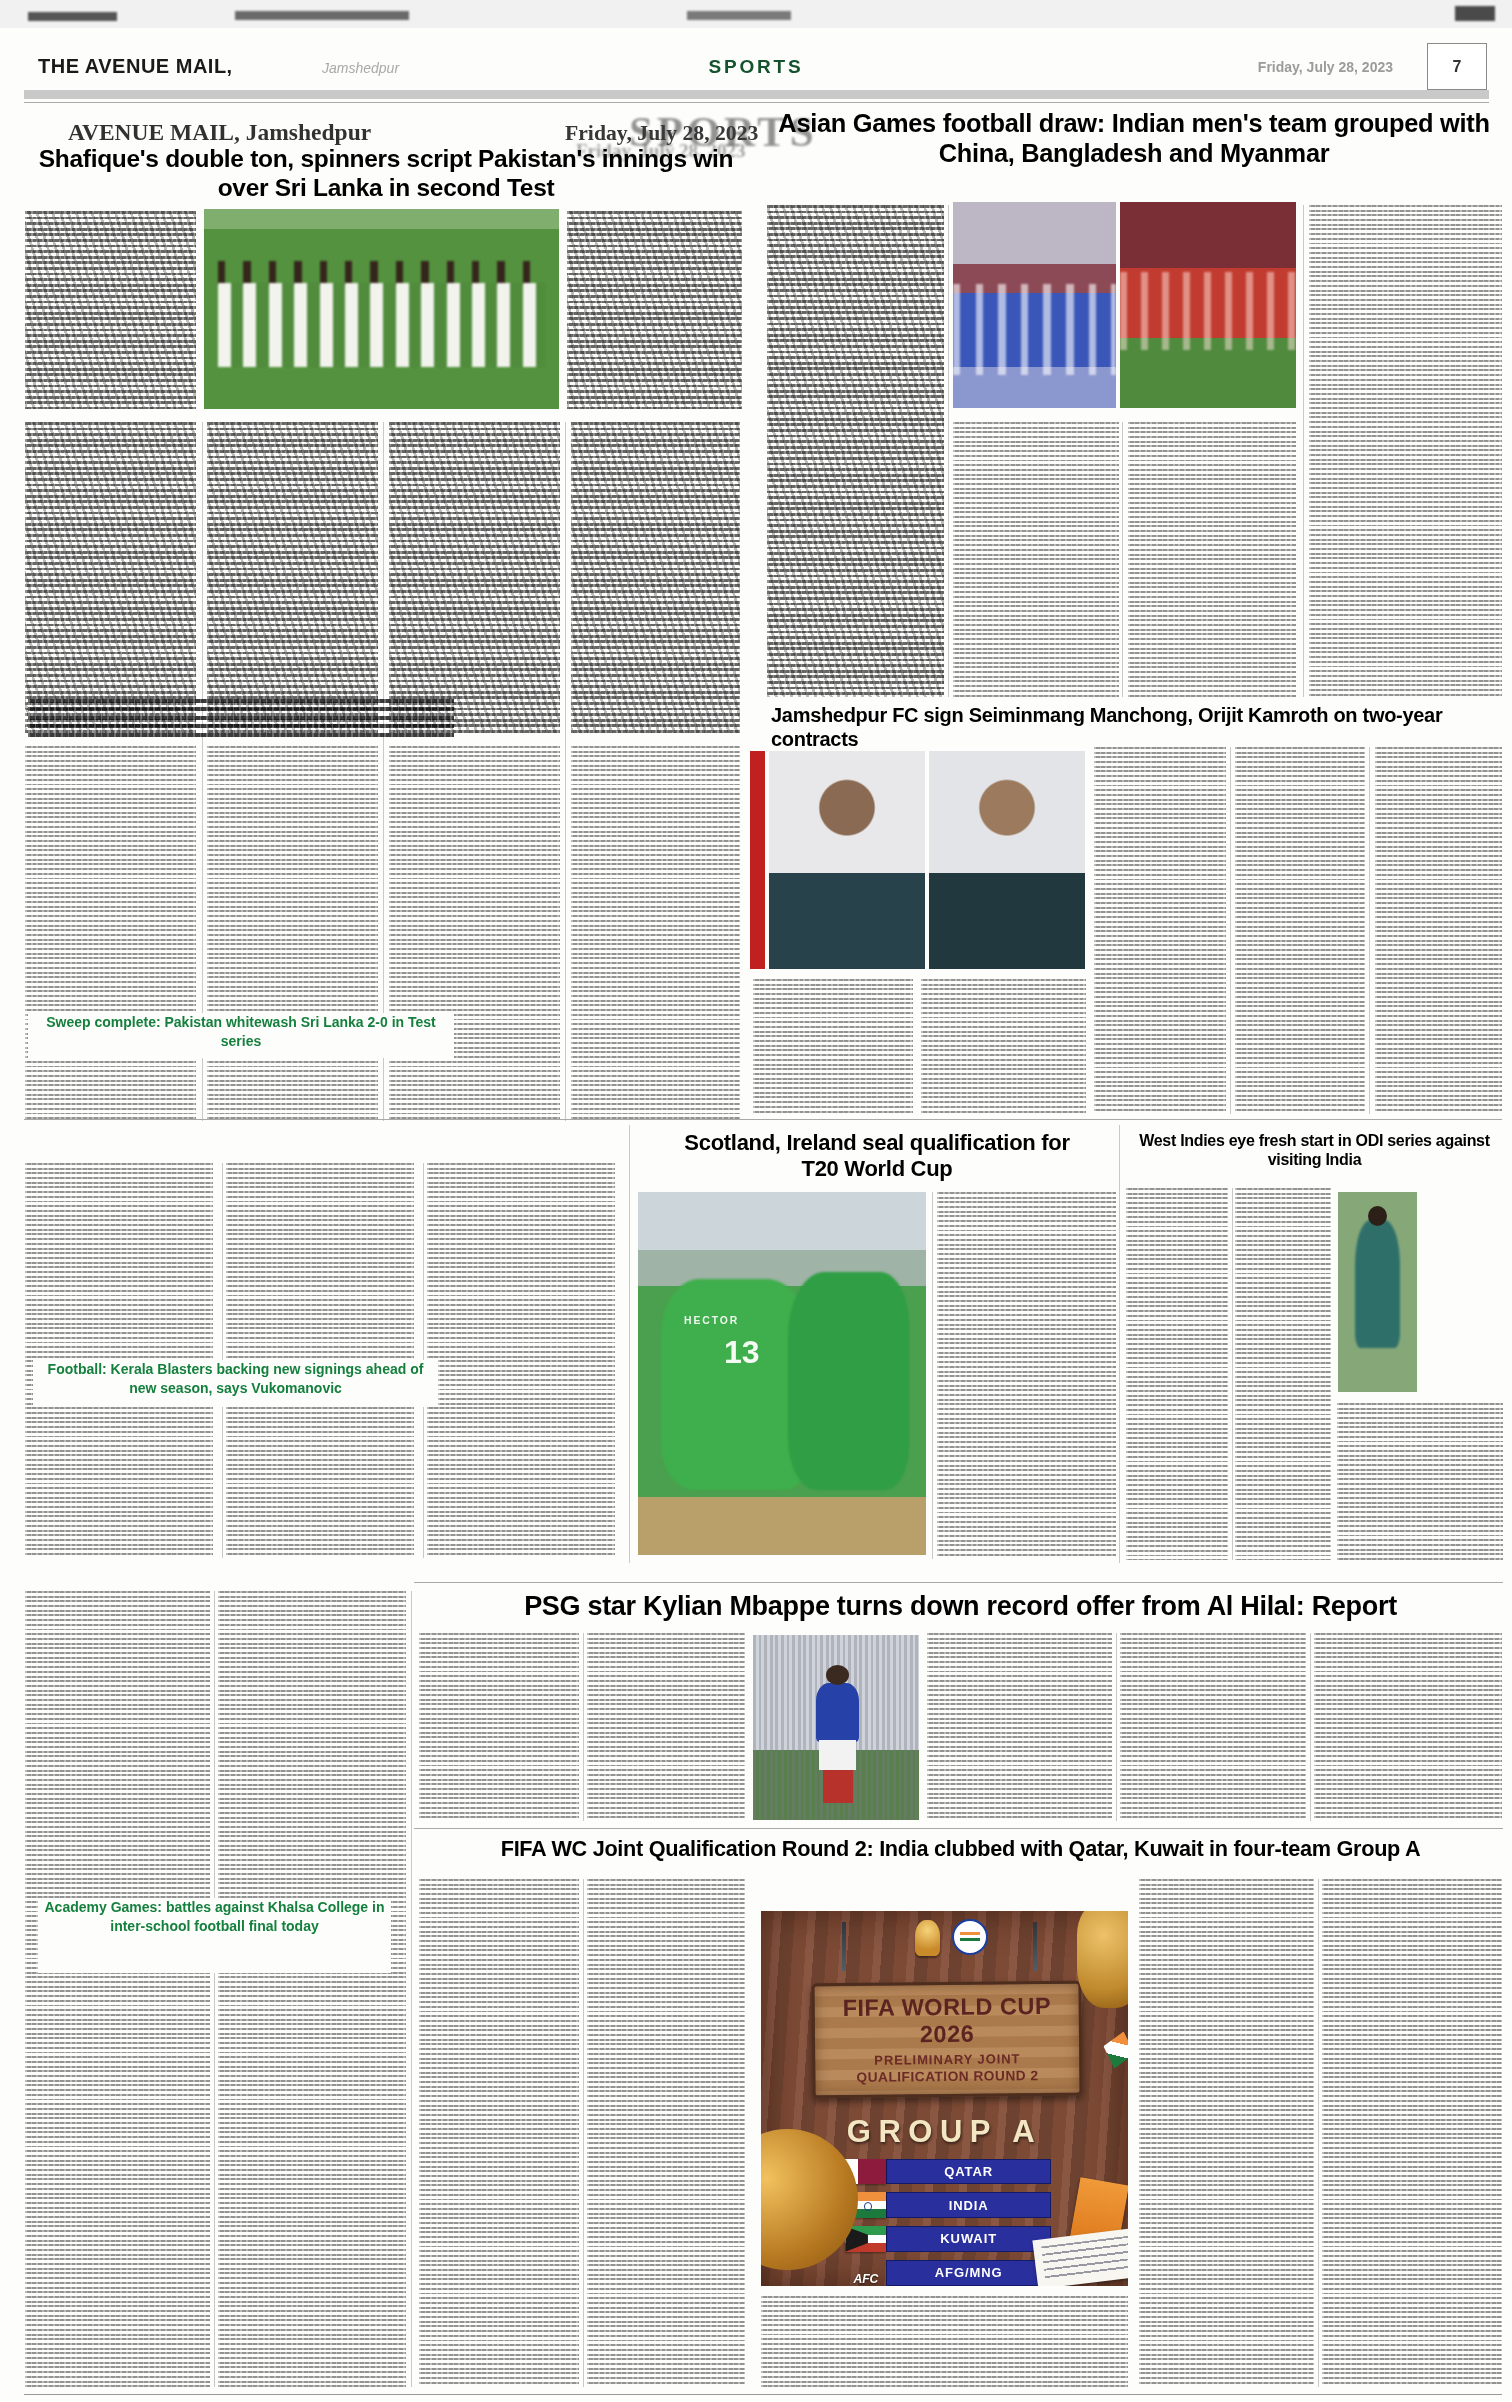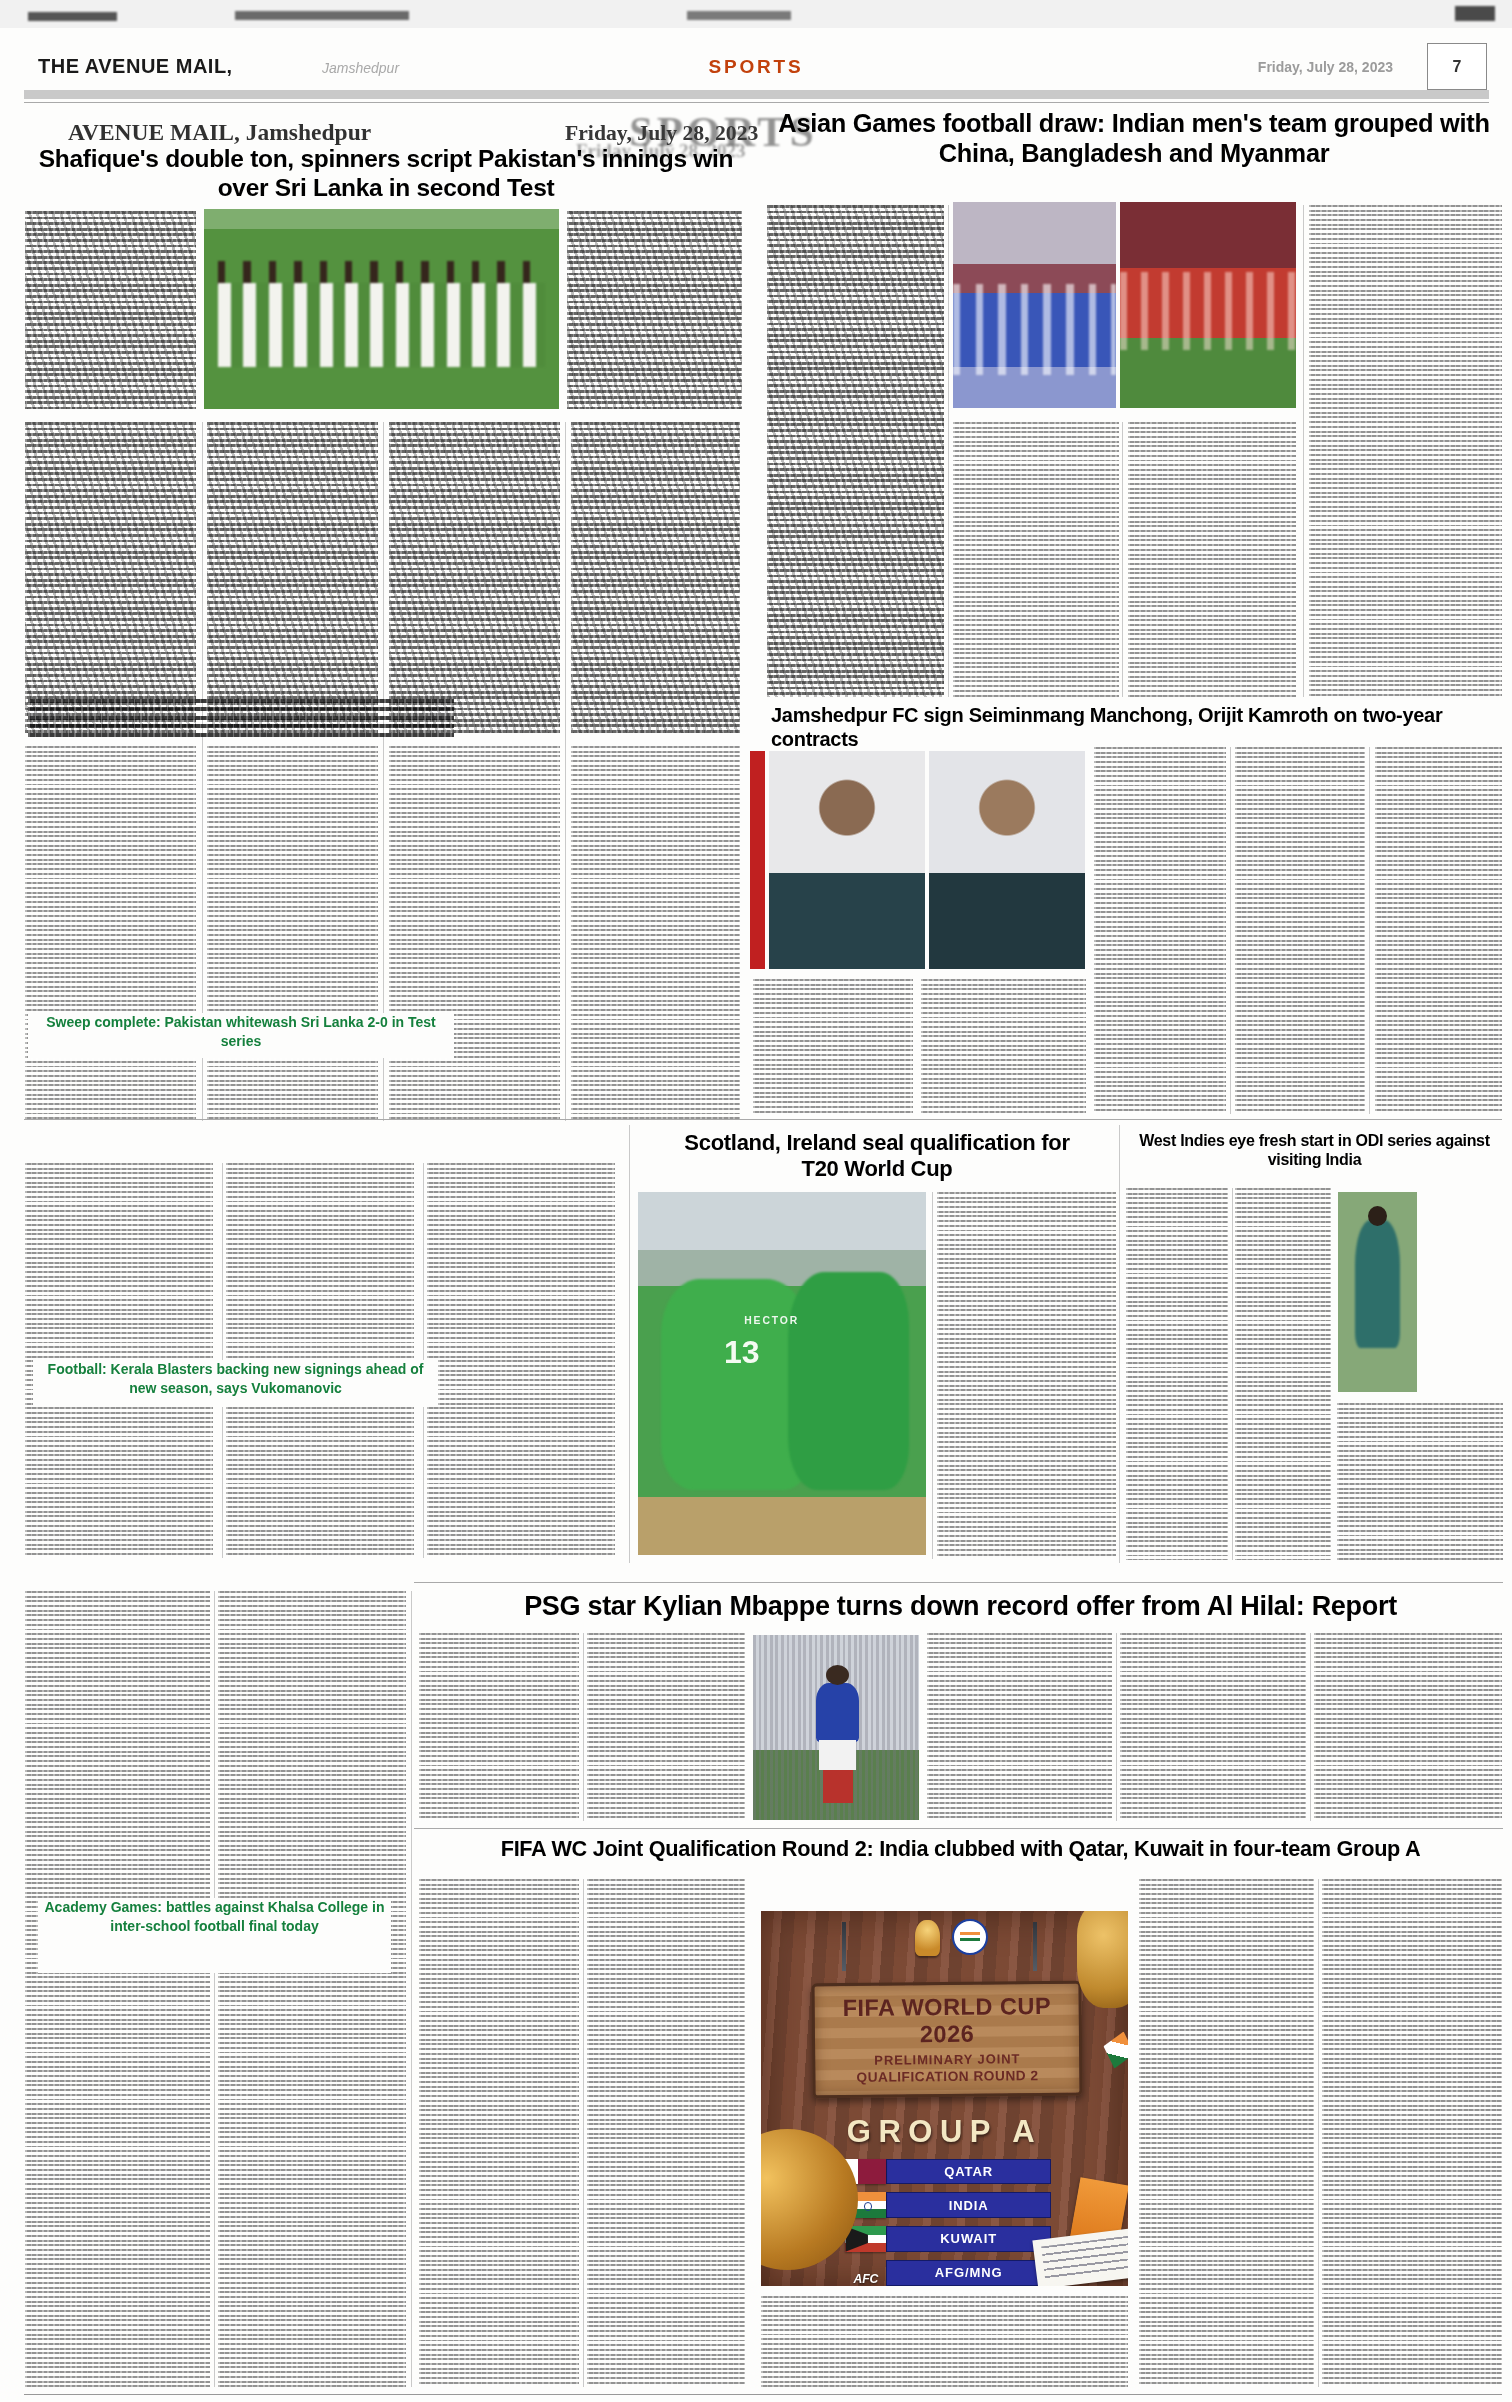--- a/index.html
+++ b/index.html
@@ -46,21 +46,21 @@
 <div id="page">
 
   <div class="abs" style="left:0;top:0;width:1512px;height:28px;background:#f1f1f1;"></div>
   <div class="abs" style="left:28px;top:12.2px;width:89px;height:8.5px;background:#555;filter:blur(0.9px);"></div>
   <div class="abs" style="left:235px;top:11.3px;width:174px;height:8.5px;background:#6a6a6a;filter:blur(0.9px);"></div>
   <div class="abs" style="left:687px;top:11.3px;width:104px;height:8.5px;background:#7a7a7a;filter:blur(0.9px);"></div>
   <div class="abs" style="left:1455px;top:5.6px;width:40px;height:15px;background:#4a4a4a;filter:blur(0.9px);"></div>
 
   <div class="abs" style="left:38px;top:55px;font-size:20px;font-weight:bold;letter-spacing:0.5px;color:#1a1a1a;">THE AVENUE MAIL,</div>
   <div class="abs" style="left:322px;top:60px;font-size:14px;font-style:italic;color:#a9a9a9;">Jamshedpur</div>
-  <div class="abs" style="left:50%;transform:translateX(-50%);top:56px;font-size:19px;font-weight:bold;letter-spacing:2.8px;color:#c2410c;">SPORTS</div>
+  <div class="abs" style="left:50%;transform:translateX(-50%);top:56px;font-size:19px;font-weight:bold;letter-spacing:2.8px;color:#14532d;">SPORTS</div>
   <div class="abs" style="left:1111px;top:59px;width:282px;text-align:right;font-size:14px;font-weight:bold;color:#9b9b9b;">Friday, July 28, 2023</div>
   <div class="abs" style="left:1427px;top:43px;width:58px;height:45px;border:1.9px solid #8a8a8a;background:#fff;display:flex;align-items:center;justify-content:center;">
     <span style="font-size:16px;font-weight:bold;color:#333;">7</span>
   </div>
   <div class="abs" style="left:23.5px;top:90px;width:1465px;height:8.5px;background:#c9c9c9;"></div>
   <div class="abs hline" style="left:23.5px;top:102px;width:1465px;"></div>
 
   <div class="abs ghost" style="left:68px;top:119px;font-size:23.5px;color:#1c1c1c;opacity:.9;">AVENUE MAIL, Jamshedpur</div>
   <div class="abs ghost" style="left:565px;top:121px;font-size:21.7px;color:#222;opacity:.9;">Friday, July 28, 2023</div>
   <div class="abs ghost" style="left:576px;top:140px;font-size:19px;color:#333;opacity:.45;filter:blur(1px);">Friday, July 28, 2023</div>
@@ -135,21 +135,21 @@
   <div class="abs subhead" style="left:33px;top:1360px;width:405px;height:47px;font-size:14px;filter:blur(0.3px);">Football: Kerala Blasters backing new signings ahead of new season, says Vukomanovic</div>
   <div class="abs vline" style="left:629px;top:1125px;height:438px;"></div>
 
   <div class="abs hl" style="left:638px;top:1130px;width:478px;font-size:22px;filter:blur(0.4px);">
     <div>Scotland, Ireland seal qualification for</div>
     <div>T20 World Cup</div>
   </div>
   <div class="abs photo" style="left:638px;top:1192px;width:288px;height:363px;background:linear-gradient(180deg,#ccd5d9 0 16%,#9fb3a6 16% 26%,#4aa04e 26% 84%,#b9a06a 84%);">
     <div class="abs" style="left:8%;top:24%;width:52%;height:58%;background:#3fae4c;border-radius:26% 30% 18% 22%;filter:blur(0.9px);"></div>
     <div class="abs" style="left:52%;top:22%;width:42%;height:60%;background:#2f9e44;border-radius:30% 24% 20% 24%;filter:blur(0.9px);"></div>
-    <div class="abs" style="left:16%;top:34%;width:40%;text-align:right;color:#eef7ee;font-size:10.4px;font-weight:bold;letter-spacing:1.9px;filter:blur(0.4px);">HECTOR</div>
+    <div class="abs" style="left:16%;top:34%;width:40%;text-align:left;color:#eef7ee;font-size:10.4px;font-weight:bold;letter-spacing:1.9px;filter:blur(0.4px);">HECTOR</div>
     <div class="abs" style="left:16%;top:39%;width:40%;text-align:center;color:#f4fbf2;font-size:32px;font-weight:bold;filter:blur(0.4px);">13</div>
   </div>
   <div class="abs ft" style="left:937px;top:1192px;width:179px;height:367px;"></div>
   <div class="abs vline" style="left:932px;top:1192px;height:367px;"></div>
   <div class="abs vline" style="left:1119px;top:1125px;height:438px;"></div>
 
   <div class="abs hl" style="left:1126px;top:1132px;width:377px;font-size:16px;filter:blur(0.3px);">West Indies eye fresh start in ODI series against visiting India</div>
   <div class="abs photo" style="left:1338px;top:1192px;width:79px;height:200px;background:linear-gradient(180deg,#86a878 0 100%);">
     <div class="abs" style="left:22%;top:14%;width:56%;height:64%;background:#2e6f6a;border-radius:35% 35% 12% 12%;filter:blur(0.8px);"></div>
     <div class="abs" style="left:38%;top:7%;width:24%;height:10%;background:#2c2018;border-radius:50%;filter:blur(0.6px);"></div>

